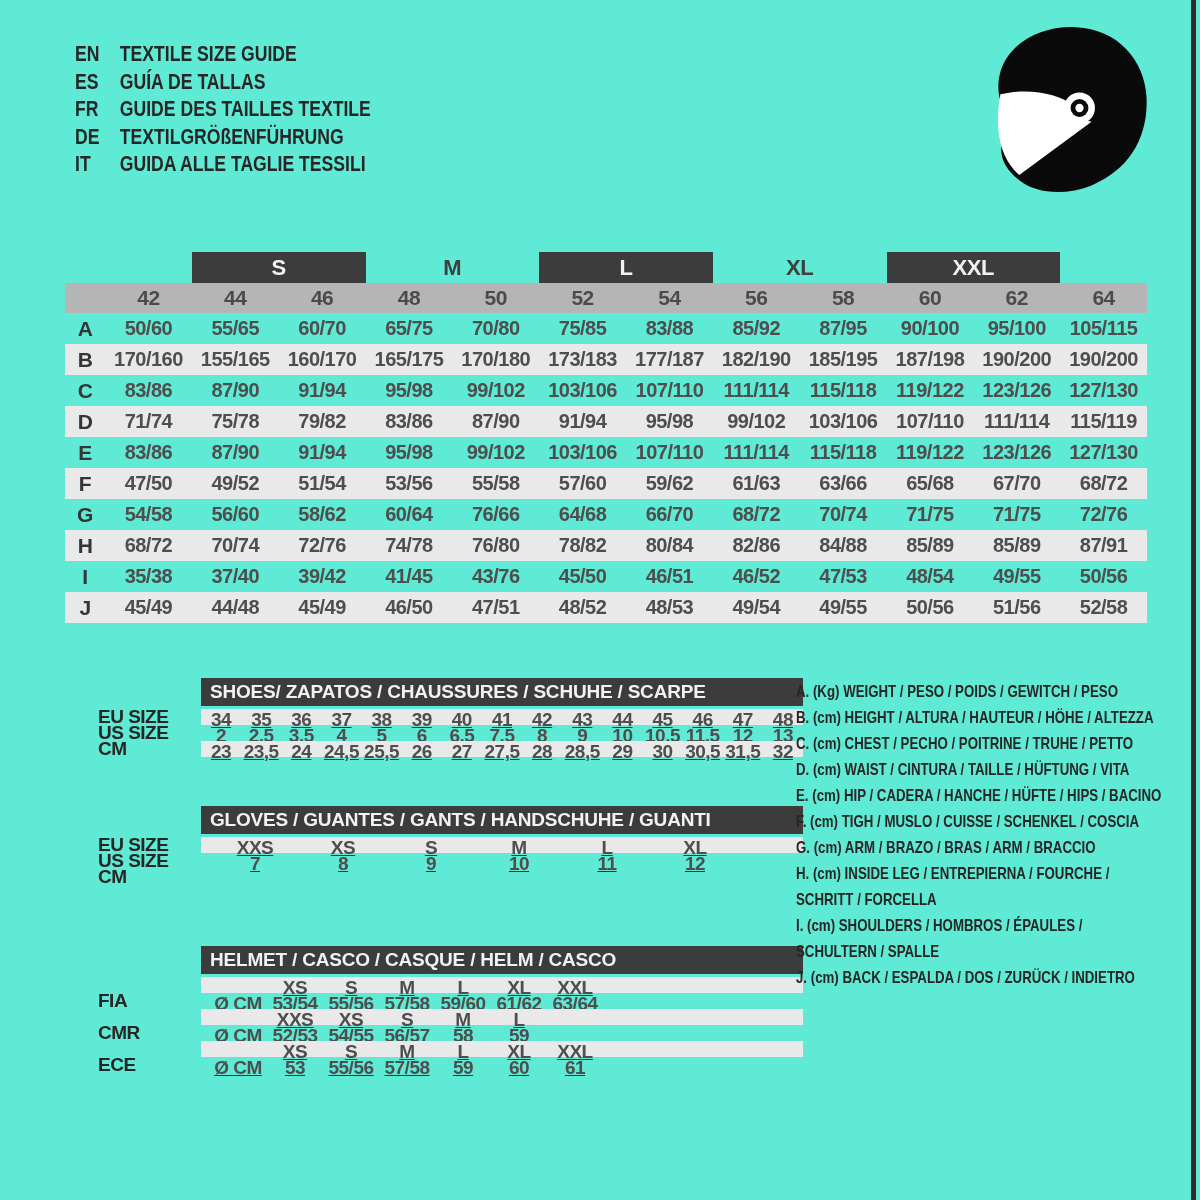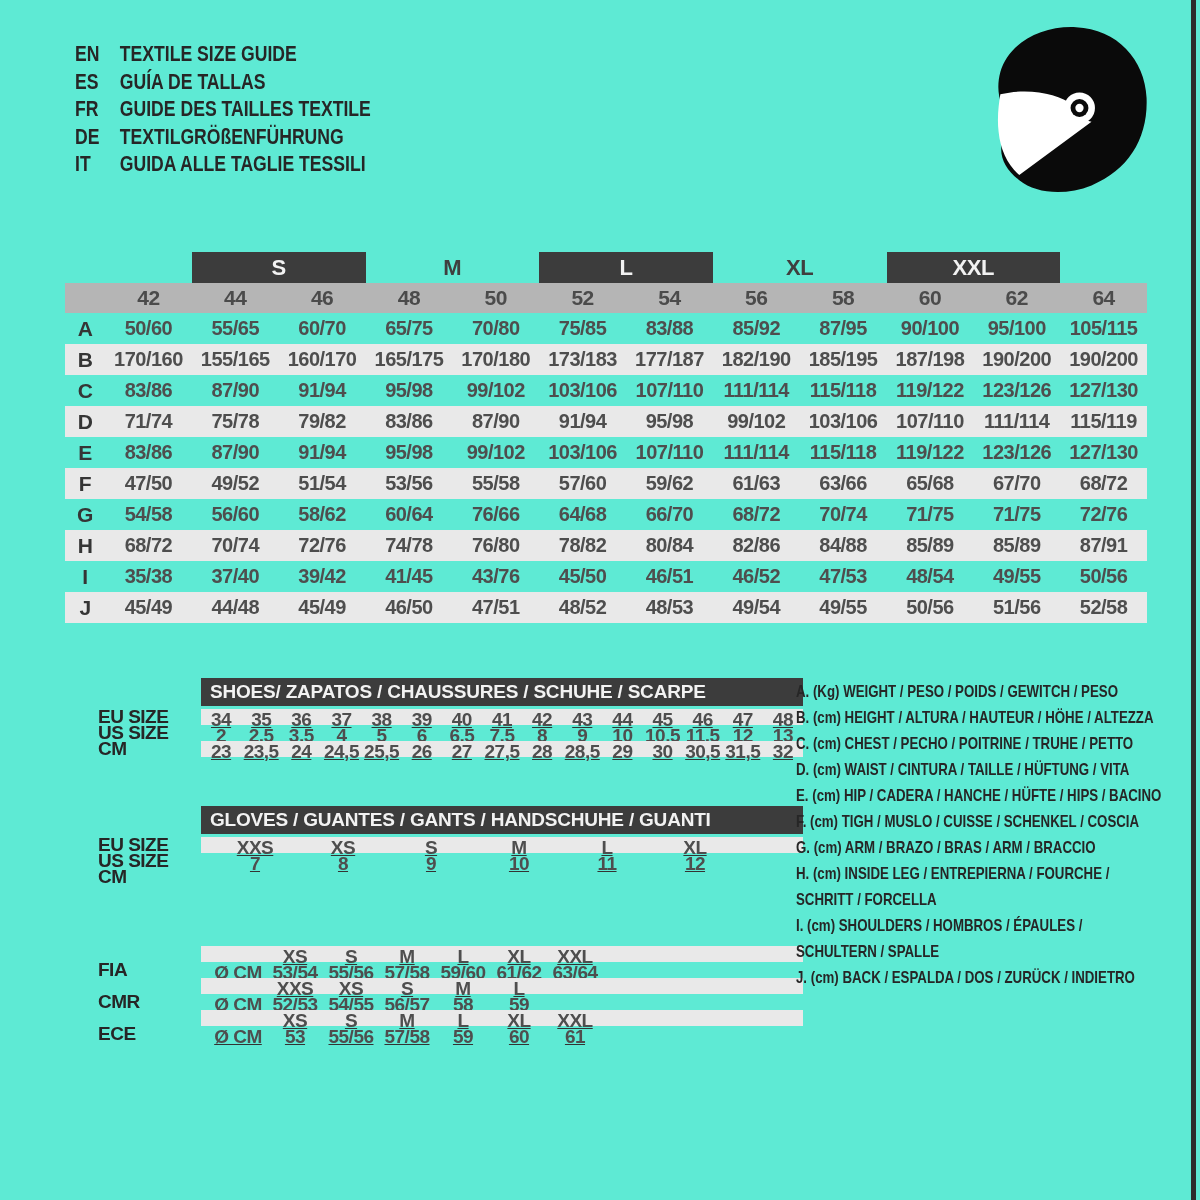--- a/index.html
+++ b/index.html
@@ -348,20 +348,21 @@
             <div class="cell">12</div>
           </div>
         </div>
         <div class="brow">
           <div class="blabel">CM</div>
         </div>
       </div>
   </div>
 
   <div class="btable helmet-t">
+    <div class="bheader">HELMET / CASCO / CASQUE / HELM / CASCO</div>
     <div>
         <div class="brow">
           <div class="blabel"></div>
           <div class="bcells colsH gray">
             <div class="cell"></div>
             <div class="cell">XS</div>
             <div class="cell">S</div>
             <div class="cell">M</div>
             <div class="cell">L</div>
             <div class="cell">XL</div>

